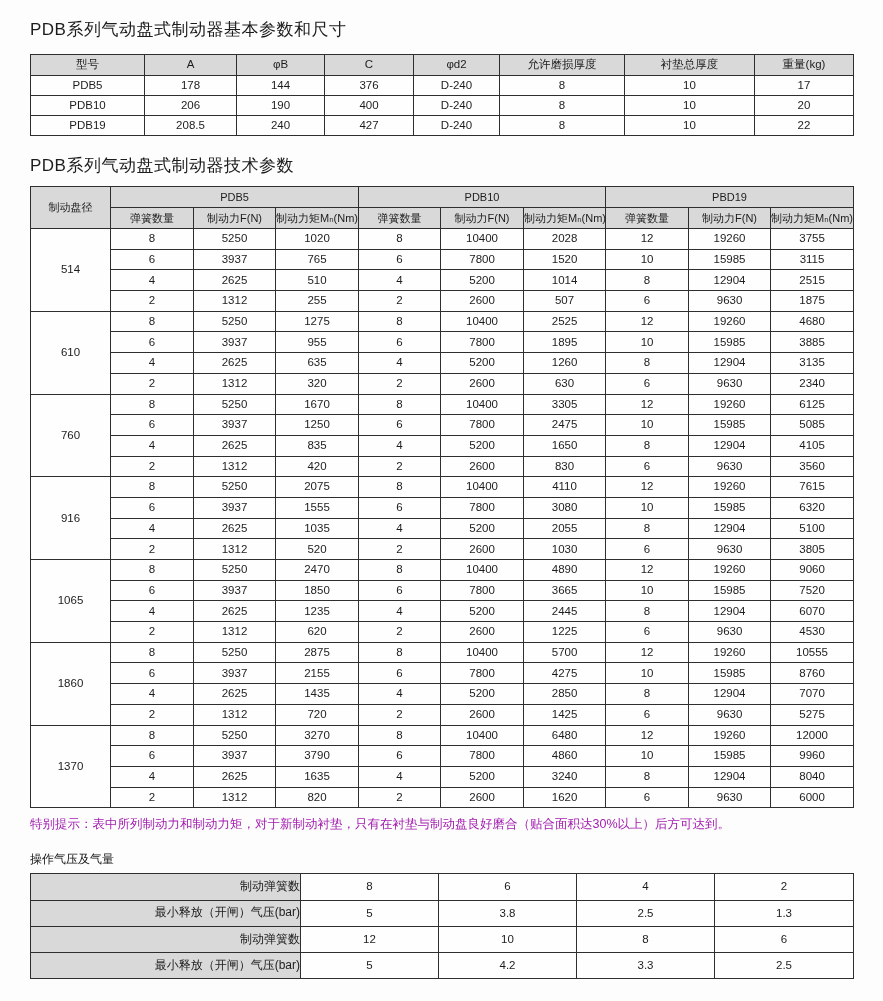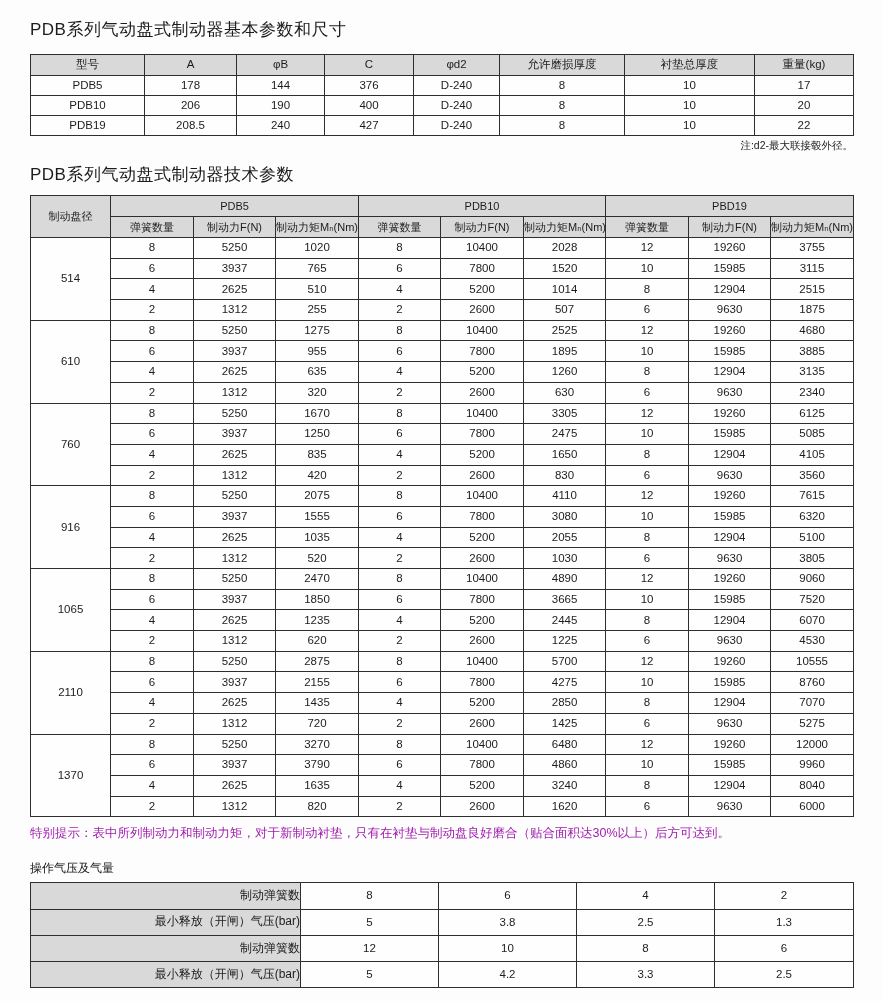--- a/index.html
+++ b/index.html
@@ -5,21 +5,21 @@
   html,body{margin:0;padding:0;background:#fff;}
   .page{
     width:883px;height:1001px;box-sizing:border-box;
     background:#fdfdfd;color:#1c1c1c;
     font-family:"Liberation Sans","DejaVu Sans",sans-serif;
     padding:18px 30px 0 30px;overflow:hidden;
   }
   h1.doc-title{
     font-size:17px;font-weight:normal;margin:0;padding:0;letter-spacing:.5px;
   }
-  h1.second{margin-top:10px;}
+  h1.second{margin-top:18px;}
   table.t{
     width:823px;border-collapse:collapse;table-layout:fixed;
     border:1.5px solid #2a2a2a;background:#fefefe;
   }
   table.t th,table.t td{
     border:1px solid #2e2e2e;text-align:center;vertical-align:middle;
     font-size:11.5px;font-weight:normal;padding:0;line-height:1.15;
     overflow:hidden;white-space:nowrap;
   }
   table.t th{background:#d9d9d9;}
@@ -103,21 +103,20 @@
           <td>240</td>
           <td>427</td>
           <td>D-240</td>
           <td>8</td>
           <td>10</td>
           <td>22</td>
         </tr>
       </tbody>
   </table>
 
-  <div class="note-right">注:d2-最大联接毂外径。</div>
 
   <h1 class="doc-title second">PDB系列气动盘式制动器技术参数</h1>
 
   <table class="t tech">
     <colgroup>
       <col style="width:80px">
       <col style="width:83px">
         <col style="width:82px">
         <col style="width:83px">
       <col style="width:82px">
@@ -366,21 +365,21 @@
           <td>1312</td>
           <td>620</td>
           <td>2</td>
           <td>2600</td>
           <td>1225</td>
           <td>6</td>
           <td>9630</td>
           <td>4530</td>
         </tr>
         <tr>
-          <td class="diam" rowspan="4">2110</td>
+          <td class="diam" rowspan="4">1860</td>
           <td>8</td>
           <td>5250</td>
           <td>2875</td>
           <td>8</td>
           <td>10400</td>
           <td>5700</td>
           <td>12</td>
           <td>19260</td>
           <td>10555</td>
         </tr>

